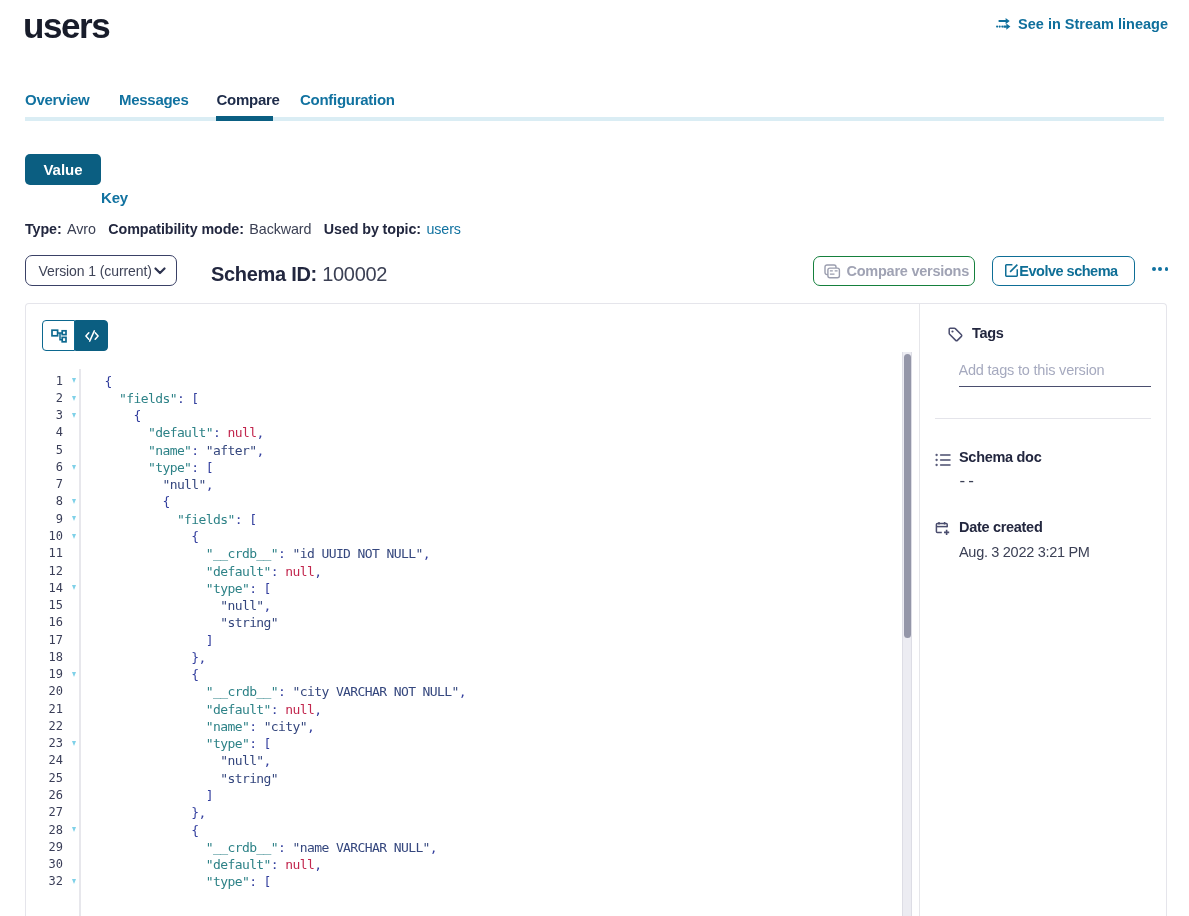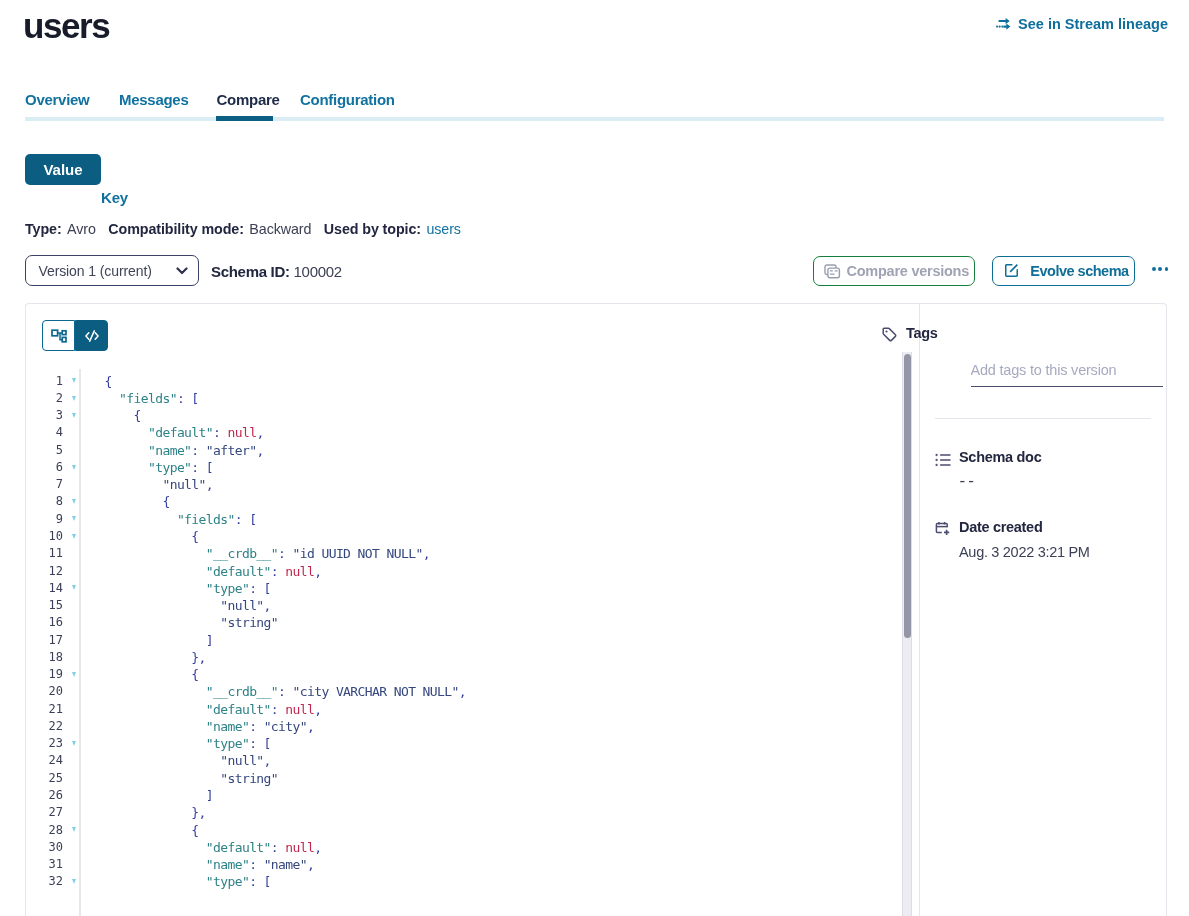--- a/index.html
+++ b/index.html
@@ -23,31 +23,31 @@
   #value-btn { left:25px; top:153.5px; width:76px; height:31px; background:#0b5e81; border-radius:5px; color:#ffffff; font-size:15px; font-weight:700; display:flex; align-items:center; justify-content:center; cursor:pointer; border:none; }
   #key-btn { left:101px; top:153.5px; height:31px; display:flex; align-items:center; color:#1172a0; font-size:15px; font-weight:700; letter-spacing:-0.2px; cursor:pointer;margin-top:28px; }
 
   
   #meta-row { left:25px; top:220.5px; display:flex; align-items:baseline; font-size:14.3px; letter-spacing:-0.1px; color:#3b4054; }
   #meta-row b { color:#22273f; font-weight:700; }
   #meta-row .gap-s { width:5.5px; } #meta-row .gap-l { width:12.5px; }
   #meta-row a { color:#1172a0; text-decoration:none; cursor:pointer; }
 
   
-  #version-select { left:25px; top:255px; width:174px; height:31px; border:1.5px solid #3a4166; border-radius:7px; background:#fff; display:flex; align-items:center; cursor:pointer; }
+  #version-select { left:25px; top:255px; width:152px; height:31px; border:1.5px solid #3a4166; border-radius:7px; background:#fff; display:flex; align-items:center; cursor:pointer; }
   #version-select .vtext { margin-left:12.5px; font-size:14px; letter-spacing:-0.1px; color:#3f4458; }
   #version-select svg { position:absolute; right:10px; }
-  #schema-id { left:211px; top:263px; font-size:15px; letter-spacing:-0.3px; color:#3b4054; }
+  #schema-id { left:211px; top:263px; font-size:20px; letter-spacing:-0.3px; color:#3b4054; }
   #schema-id b { color:#22273f; font-weight:700; }
 
   .btn { position:absolute; top:255.8px; height:30px; border-radius:7px; background:#fff; display:flex; align-items:center; font-size:14.5px; font-weight:700; white-space:nowrap; cursor:pointer; }
   #compare-btn { left:812.5px; width:162.5px; border:1px solid #15803d; color:#a0a3b4; padding-left:10.5px; letter-spacing:-0.25px; }
   #compare-btn .lbl { margin-left:6px; }
   #evolve-btn { left:992.3px; width:143.2px; border:1.5px solid #0e6e96; color:#0e6e96; padding-left:12px; letter-spacing:-0.5px; }
-  #evolve-btn .lbl { margin-left:12px; }
+  #evolve-btn .lbl { margin-left:1px; }
   #more-btn { left:1152px; top:263px; width:16.5px; height:12px; display:flex; align-items:center; justify-content:space-between; cursor:pointer; background:none; border:none; padding:0; }
   #more-btn i { width:3.9px; height:3.9px; border-radius:50%; background:#1172a0; }
 
   
   #panel { left:25px; top:302.6px; width:1142px; height:620px; border:1px solid #e5e5eb; border-bottom:none; border-radius:4px 4px 0 0; background:#fff; }
   #panel-divider { left:918.5px; top:303.6px; width:1px; height:612px; background:#e6e6ea; }
 
   
   #view-toggle { left:42.3px; top:319.9px; width:66px; height:31.6px; display:flex; }
   #view-toggle .tbtn { width:33px; height:31.6px; display:flex; align-items:center; justify-content:center; cursor:pointer; }
@@ -65,23 +65,23 @@
   .tk-k { color:#2d8287; } .tk-p { color:#333f9e; } .tk-s { color:#35477e; } .tk-u { color:#c2274e; }
 
   
   #code-scrollbar { left:901.5px; top:352px; width:10.5px; height:564px; background:#ececf2; border-left:1px solid #dddde5; border-right:1px solid #dddde5; }
   #code-scrollbar .thumb { position:absolute; left:1.2px; top:2px; width:7px; height:284px; border-radius:4px; background:#9496a8; }
 
   
   .sb-head { position:absolute; display:flex; align-items:center; }
   .sb-head .ttl { font-size:14.5px; font-weight:700; letter-spacing:-0.3px; color:#23273f; }
   .sb-head svg { position:absolute; left:0; top:0; }
-  #tags-head { left:882px; top:325px; } #tags-head svg { top:1.5px; }
+  #tags-head { left:948px; top:325px; } #tags-head svg { top:1.5px; }
   #tags-head .ttl { margin-left:24px; }
-  #tags-input { left:958.5px; top:353.5px; width:192px; height:33px; border:none; border-bottom:1.5px solid #4a4e6e; font-size:14.5px; letter-spacing:-0.2px; color:#3c4156; font-family:"Liberation Sans", sans-serif; outline:none; background:transparent;margin-left:12px; }
+  #tags-input { left:958.5px; top:353.5px; width:192px; height:33px; border:none; border-bottom:1.5px solid #4a4e6e; font-size:14.5px; letter-spacing:-0.2px; color:#3c4156; font-family:"Liberation Sans", sans-serif; outline:none; background:transparent; }
   #tags-input::placeholder { color:#a6aabf; opacity:1; }
   #sidebar-divider { left:934.6px; top:417.9px; width:216px; height:1px; background:#e4e4ea; }
   #schemadoc-head { left:935px; top:449px; } #schemadoc-head svg { top:3.5px; }
   #schemadoc-head .ttl { margin-left:24px; }
   #schemadoc-value { left:959.5px; top:470.5px; font-size:17px; letter-spacing:3.2px; color:#3c4156; }
   #datecreated-head { left:935px; top:518.8px; } #datecreated-head svg { top:2.5px; }
   #datecreated-head .ttl { margin-left:24px; }
   #datecreated-value { left:959px; top:543.5px; font-size:14.5px; letter-spacing:-0.3px; color:#3c4156; }
 </style>
 </head>
@@ -216,22 +216,22 @@
       <div class="cl"><span class="ln">19</span><span class="fold"></span><span class="code"><span class="tk-p">            </span><span class="tk-p">{</span></span></div>
       <div class="cl"><span class="ln">20</span><span class="code"><span class="tk-p">              </span><span class="tk-k">"__crdb__"</span><span class="tk-p">: </span><span class="tk-s">"city VARCHAR NOT NULL"</span><span class="tk-p">,</span></span></div>
       <div class="cl"><span class="ln">21</span><span class="code"><span class="tk-p">              </span><span class="tk-k">"default"</span><span class="tk-p">: </span><span class="tk-u">null</span><span class="tk-p">,</span></span></div>
       <div class="cl"><span class="ln">22</span><span class="code"><span class="tk-p">              </span><span class="tk-k">"name"</span><span class="tk-p">: </span><span class="tk-s">"city"</span><span class="tk-p">,</span></span></div>
       <div class="cl"><span class="ln">23</span><span class="fold"></span><span class="code"><span class="tk-p">              </span><span class="tk-k">"type"</span><span class="tk-p">: [</span></span></div>
       <div class="cl"><span class="ln">24</span><span class="code"><span class="tk-p">                </span><span class="tk-s">"null"</span><span class="tk-p">,</span></span></div>
       <div class="cl"><span class="ln">25</span><span class="code"><span class="tk-p">                </span><span class="tk-s">"string"</span></span></div>
       <div class="cl"><span class="ln">26</span><span class="code"><span class="tk-p">              </span><span class="tk-p">]</span></span></div>
       <div class="cl"><span class="ln">27</span><span class="code"><span class="tk-p">            </span><span class="tk-p">},</span></span></div>
       <div class="cl"><span class="ln">28</span><span class="fold"></span><span class="code"><span class="tk-p">            </span><span class="tk-p">{</span></span></div>
+      <div class="cl"><span class="ln">29</span><span class="code"><span class="tk-p">              </span><span class="tk-k">"__crdb__"</span><span class="tk-p">: </span><span class="tk-s">"name VARCHAR NULL"</span><span class="tk-p">,</span></span></div>
       <div class="cl"><span class="ln">30</span><span class="code"><span class="tk-p">              </span><span class="tk-k">"default"</span><span class="tk-p">: </span><span class="tk-u">null</span><span class="tk-p">,</span></span></div>
-      <div class="cl"><span class="ln">31</span><span class="code"><span class="tk-p">              </span><span class="tk-k">"name"</span><span class="tk-p">: </span><span class="tk-s">"name"</span><span class="tk-p">,</span></span></div>
       <div class="cl"><span class="ln">32</span><span class="fold"></span><span class="code"><span class="tk-p">              </span><span class="tk-k">"type"</span><span class="tk-p">: [</span></span></div>
     </div>
 </div>
 <div class="abs" id="gutter-divider"></div>
 <div class="abs" id="code-scrollbar">
   <div class="thumb"></div>
 </div>
 
 <div class="sb-head" id="tags-head">
   <svg width="15" height="15" viewBox="0 0 15 15">

